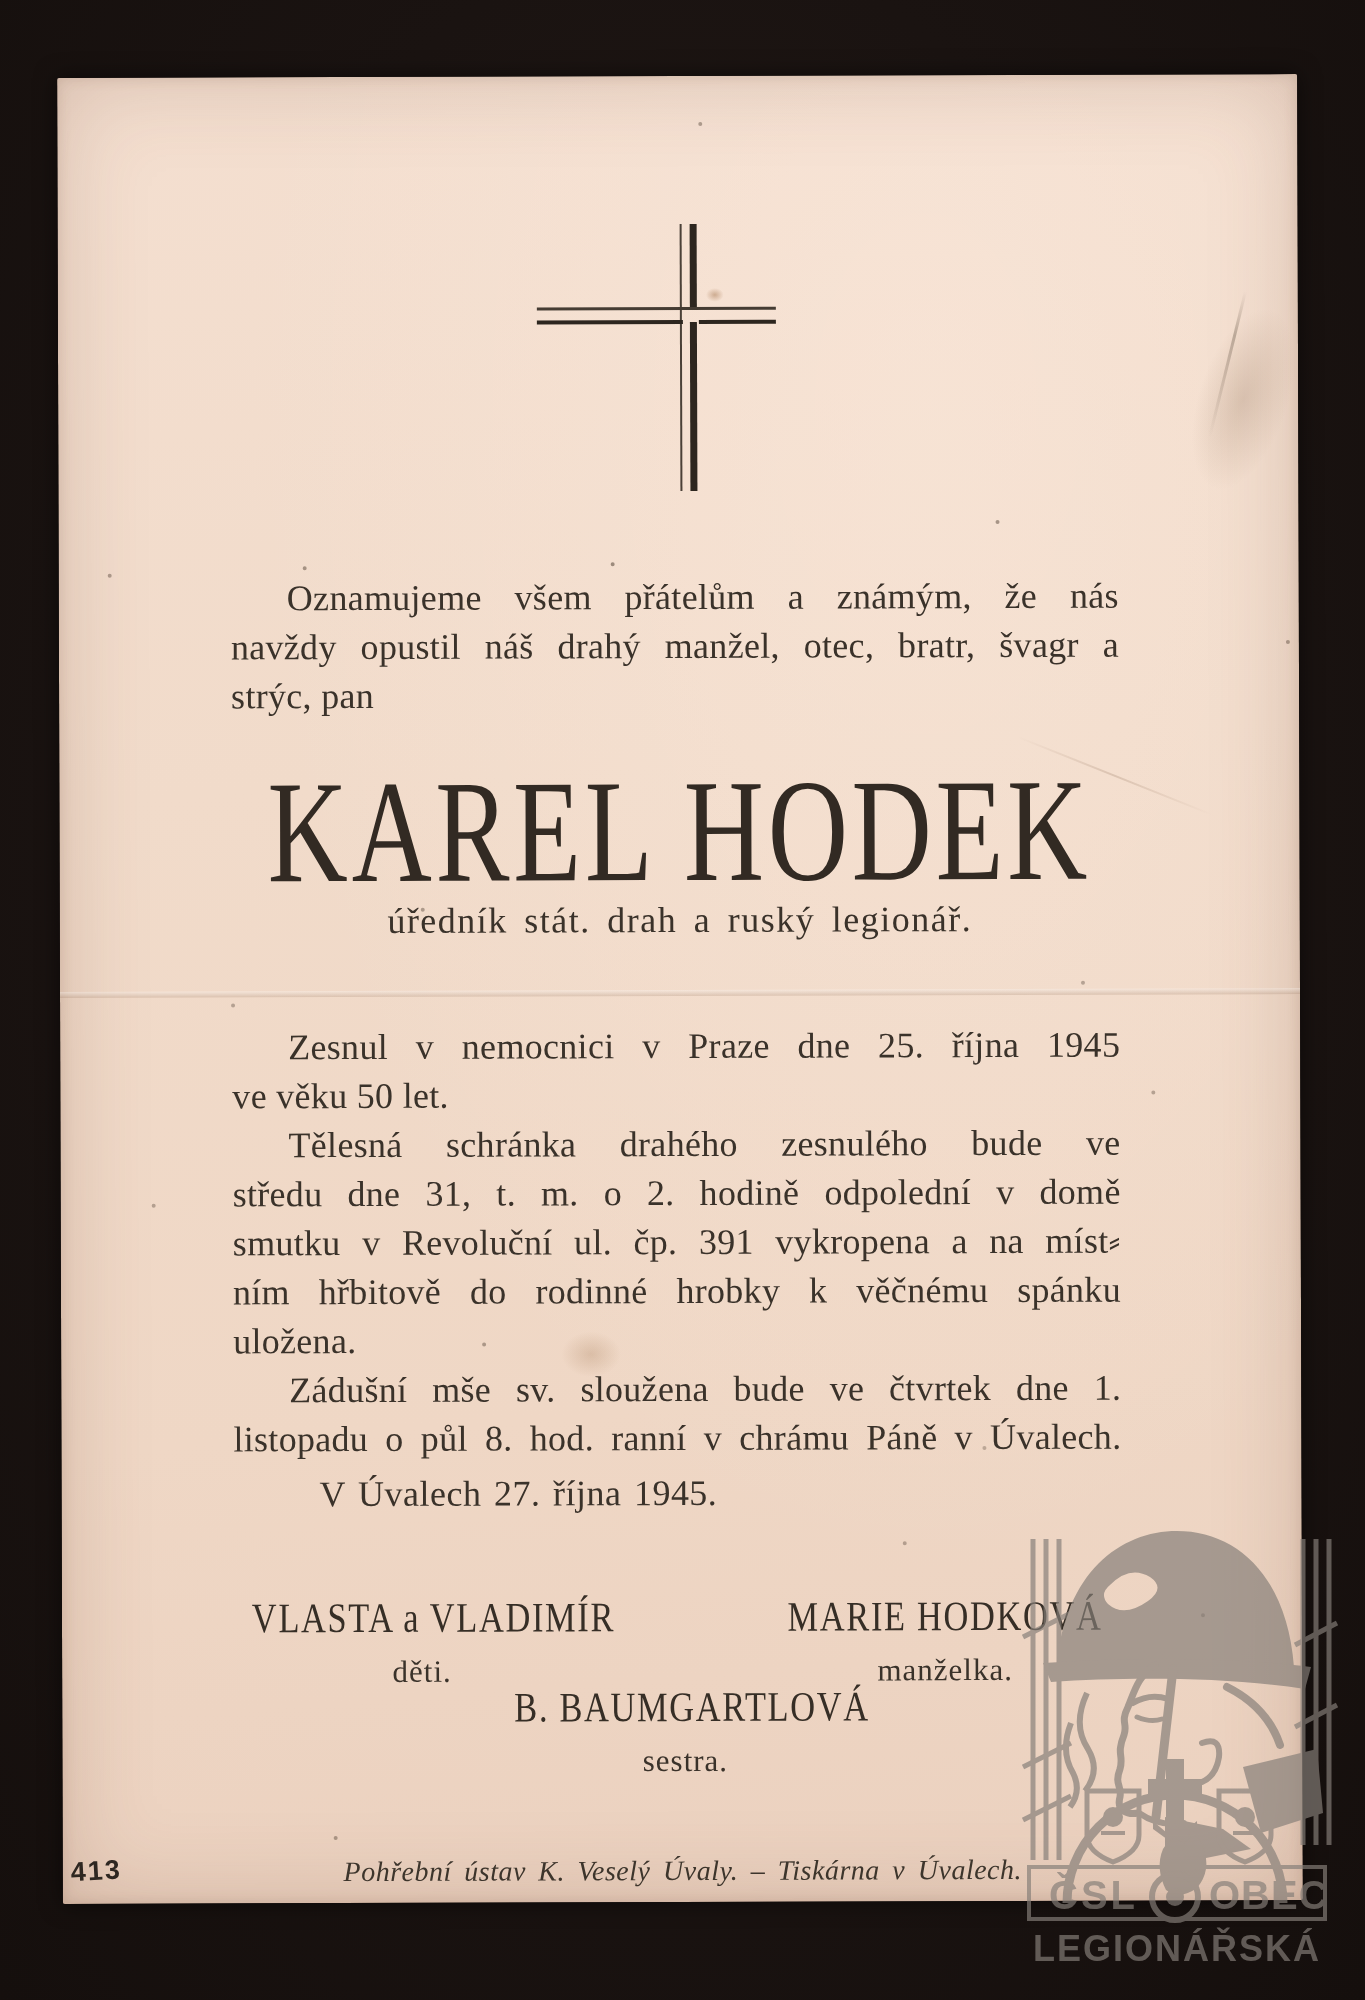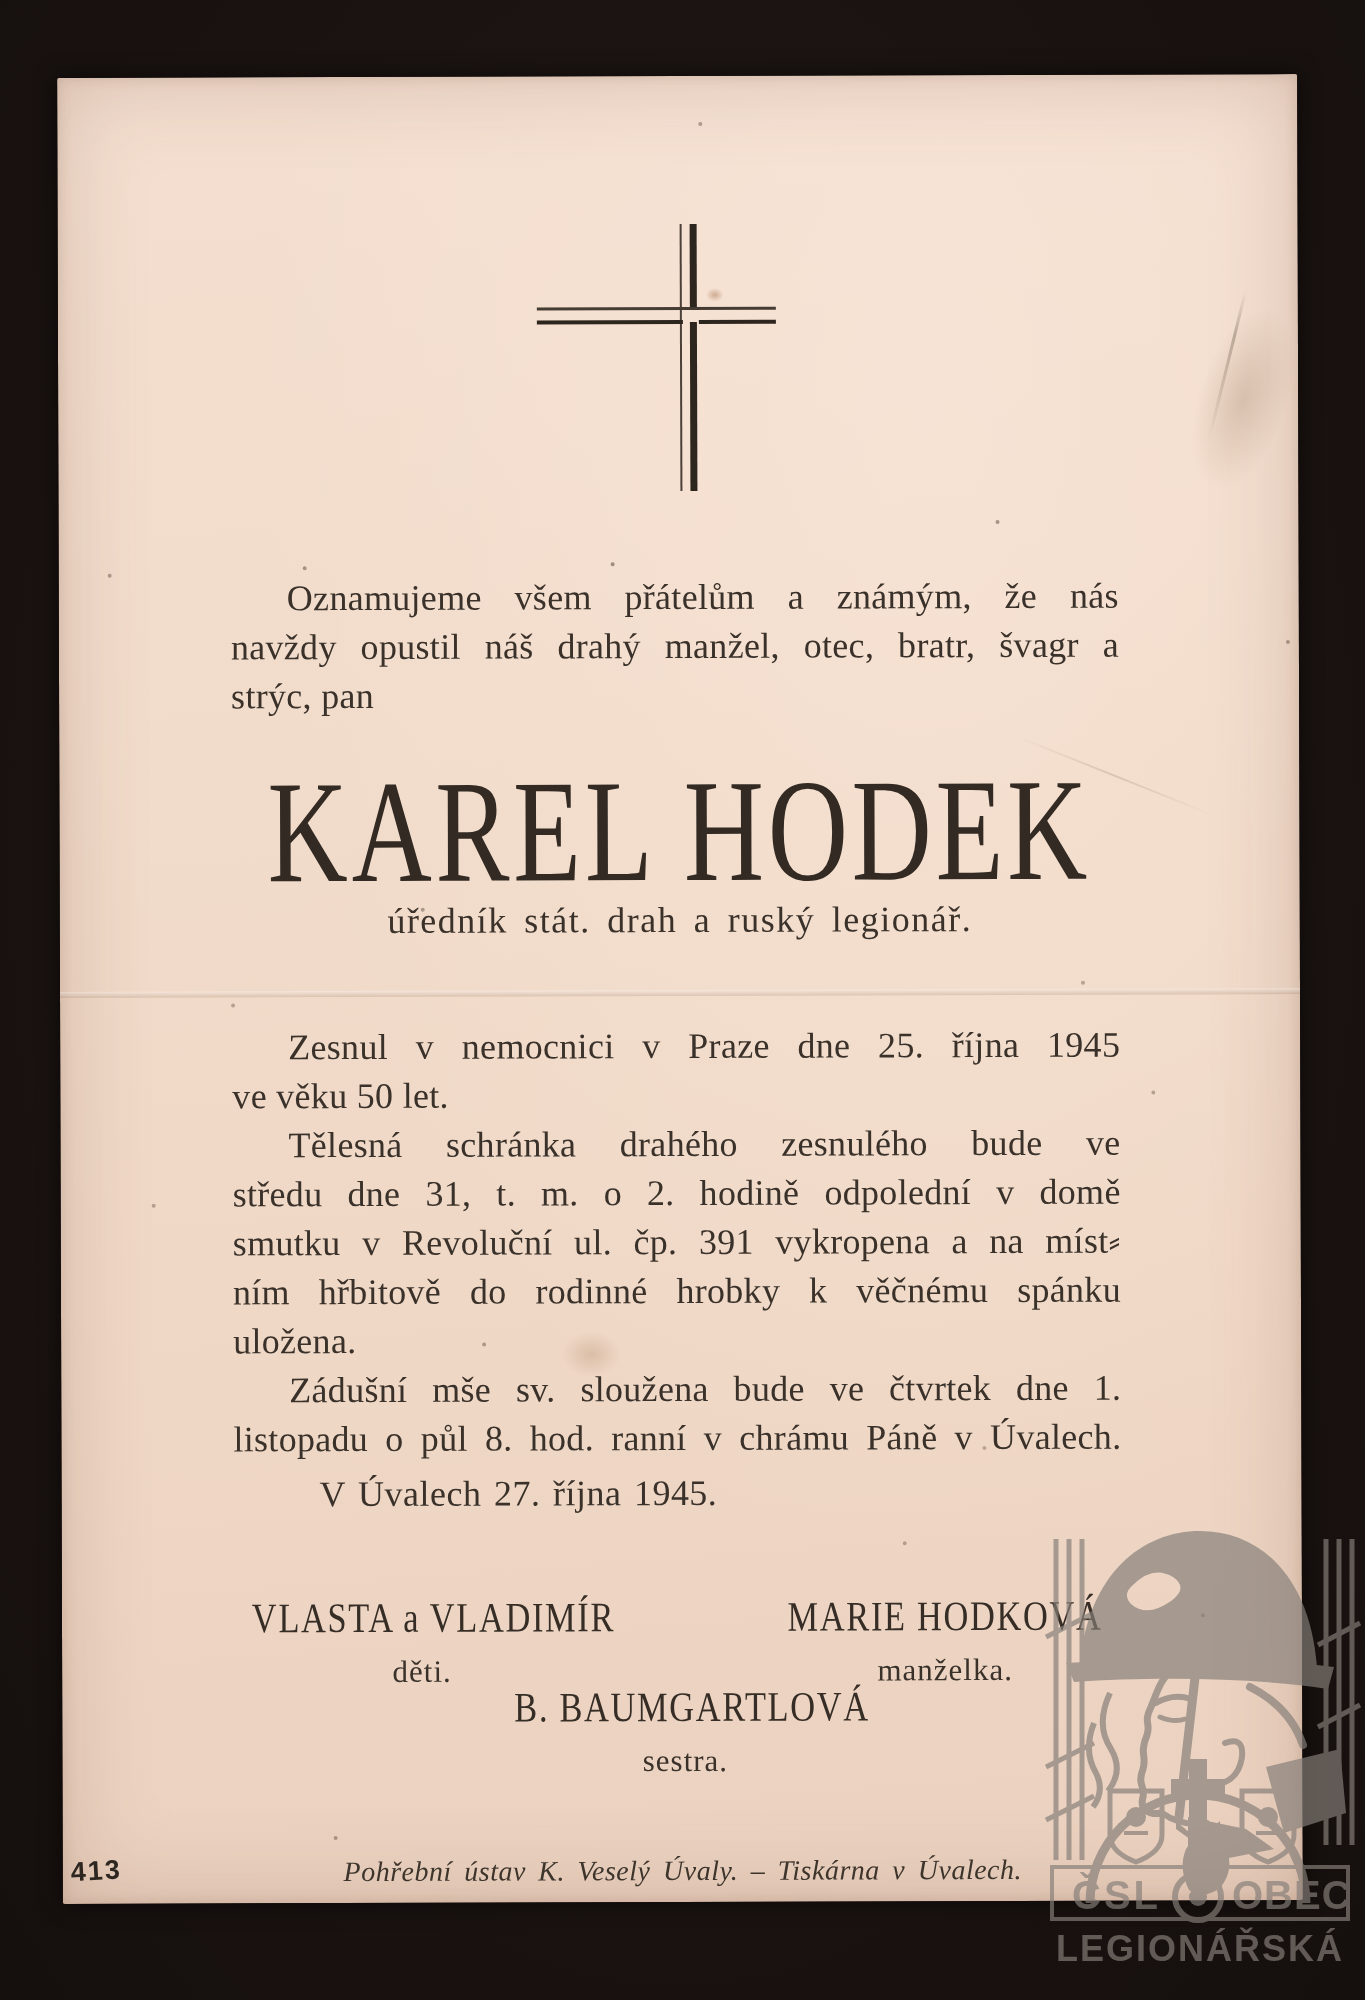--- a/index.html
+++ b/index.html
@@ -59,21 +59,21 @@
     background:radial-gradient(rgba(150,120,95,.28),rgba(150,120,95,0) 70%);}
   .stain-c{position:absolute;left:500px;top:1255px;width:60px;height:46px;border-radius:50%;
     background:radial-gradient(rgba(170,130,95,.3),rgba(170,130,95,0) 70%);}
   .scribble{position:absolute;left:1168px;top:215px;width:3px;height:150px;transform:rotate(14deg);
     background:linear-gradient(to bottom,rgba(90,75,60,0),rgba(90,75,60,.35) 30%,rgba(90,75,60,.15) 70%,rgba(90,75,60,0));}
   .crease-h{position:absolute;left:0;top:914px;width:1240px;height:6px;
     background:linear-gradient(to bottom,rgba(255,255,255,.3),rgba(120,85,60,.18));}
   .crease-d{position:absolute;left:950px;top:700px;width:210px;height:2px;transform:rotate(22deg);
     background:linear-gradient(to right,rgba(120,85,60,0),rgba(120,85,60,.2),rgba(120,85,60,0));}
   
-  .wm{position:absolute;left:1038px;top:1515px;width:327px;height:470px;}
+  .wm{position:absolute;left:1015px;top:1515px;width:327px;height:470px;}
 </style>
 </head>
 <body>
 
 <div class="canvas">
 
   <div class="paper">
 
     <div class="cross">
       <i class="cv-thin"></i>

